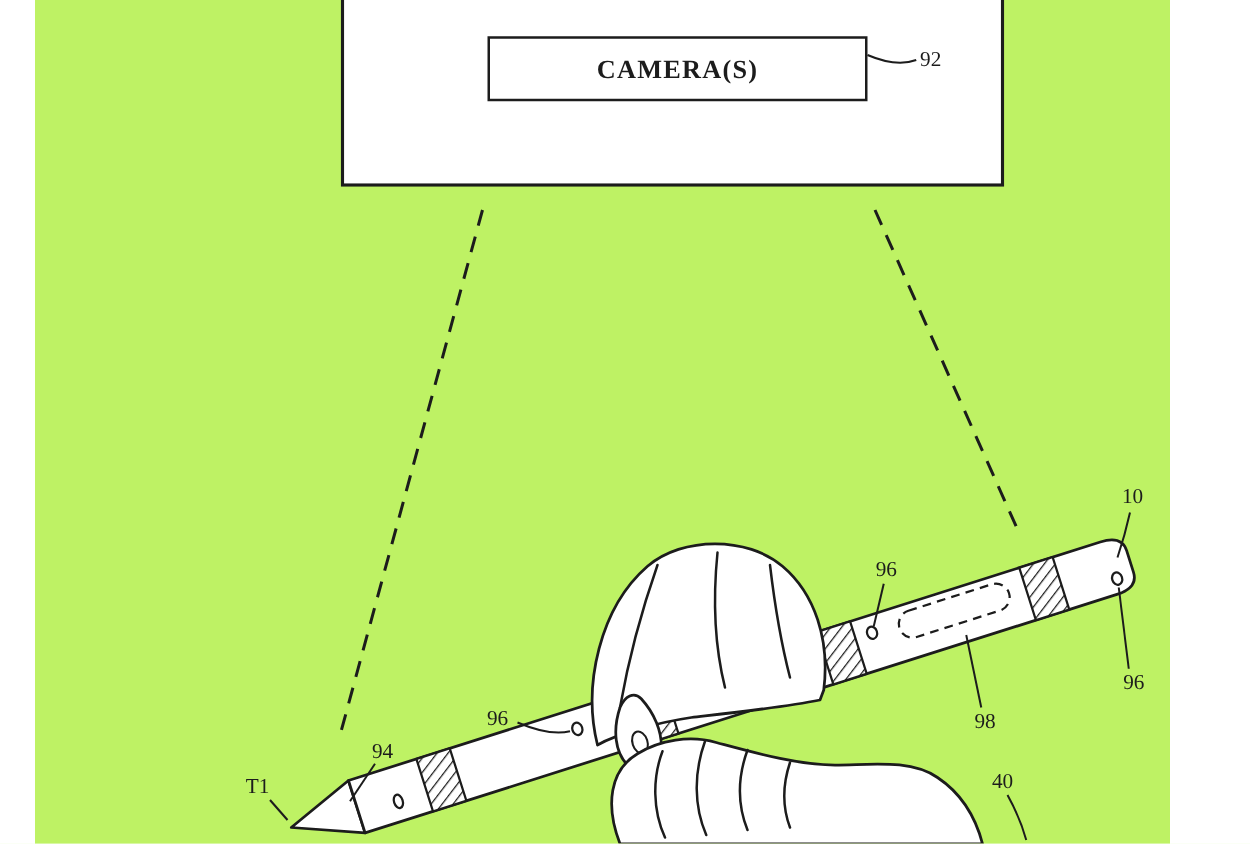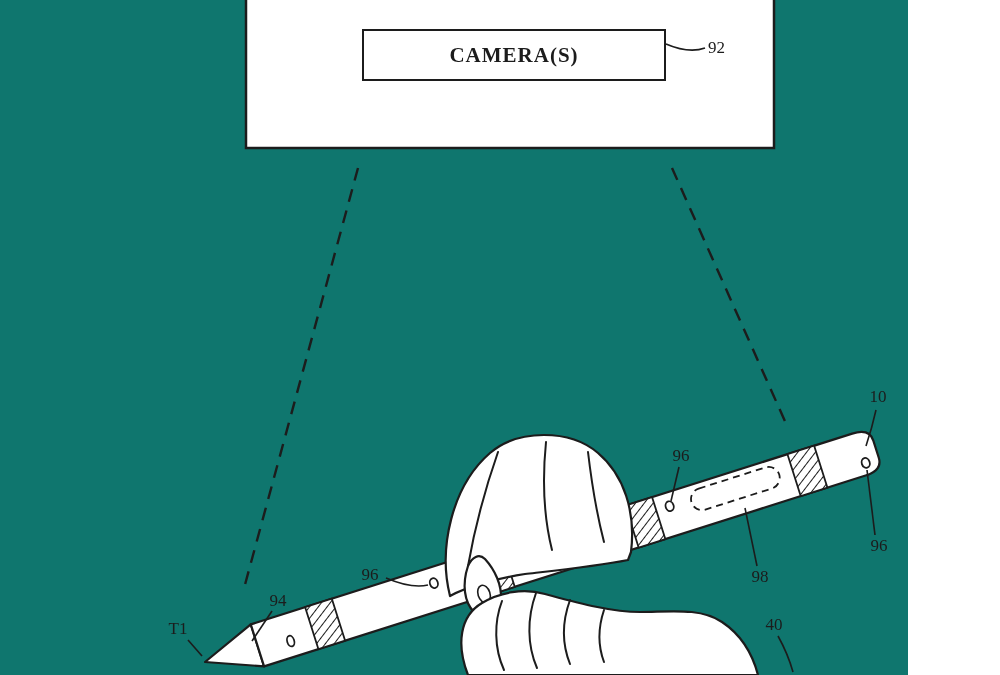--- a/index.html
+++ b/index.html
@@ -5,22 +5,23 @@
   html, body {
     margin: 0;
     padding: 0;
     background: #ffffff;
   }
   .stage {
     position: relative;
     width: 908px;
     height: 675px;
     overflow: hidden;
-    background: #0f766e;
+    background: #bef264;
     font-family: "Liberation Serif", "DejaVu Serif", serif;
+    margin-left: 28px;
   }
   .stage svg {
     display: block;
     color: #1c1c1c;
   }
   .ref-num {
     font-family: "Liberation Serif", "DejaVu Serif", serif;
     font-size: 17px;
     fill: #1c1c1c;
   }

